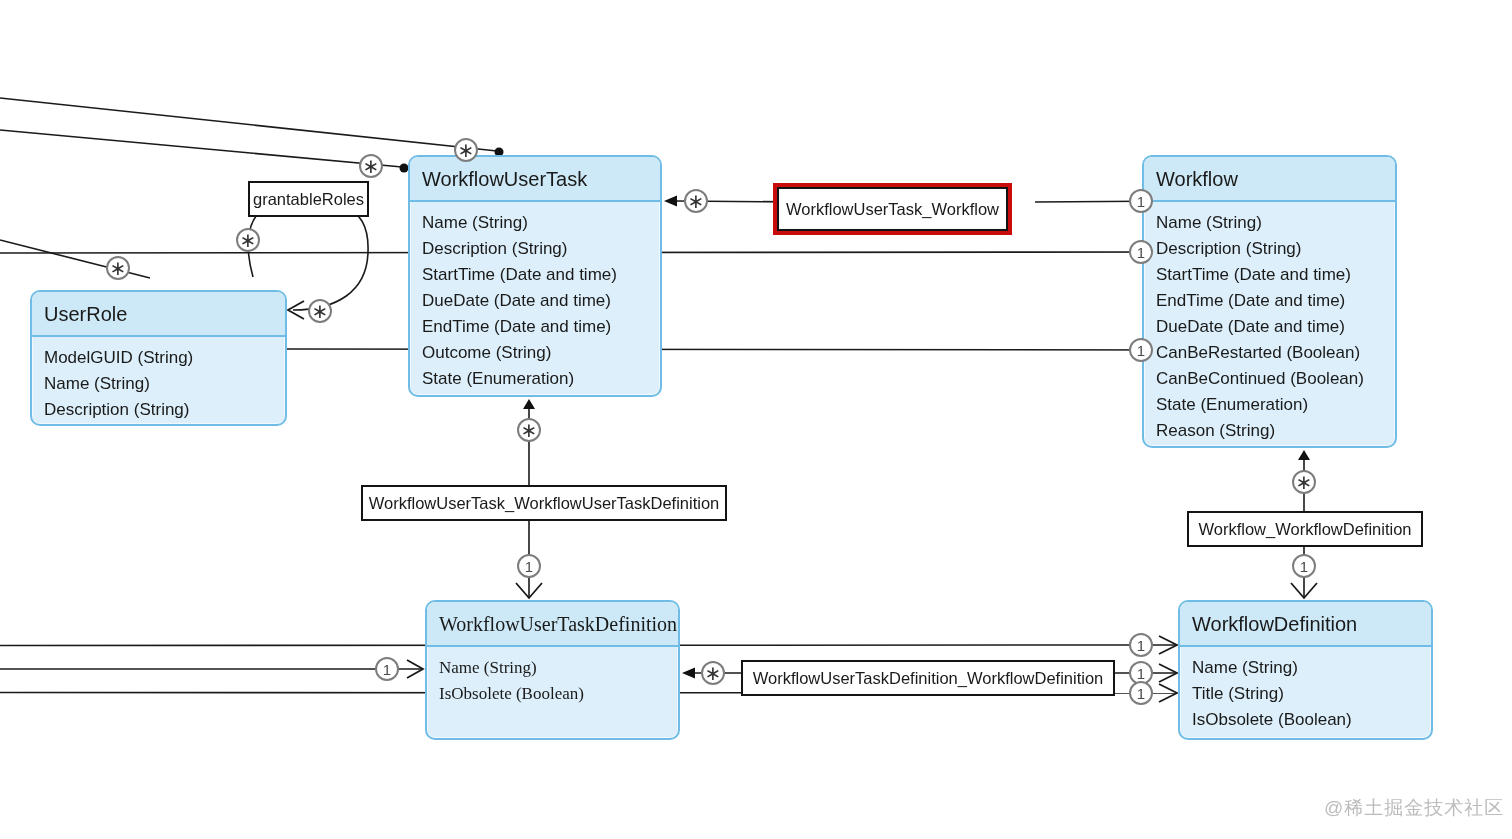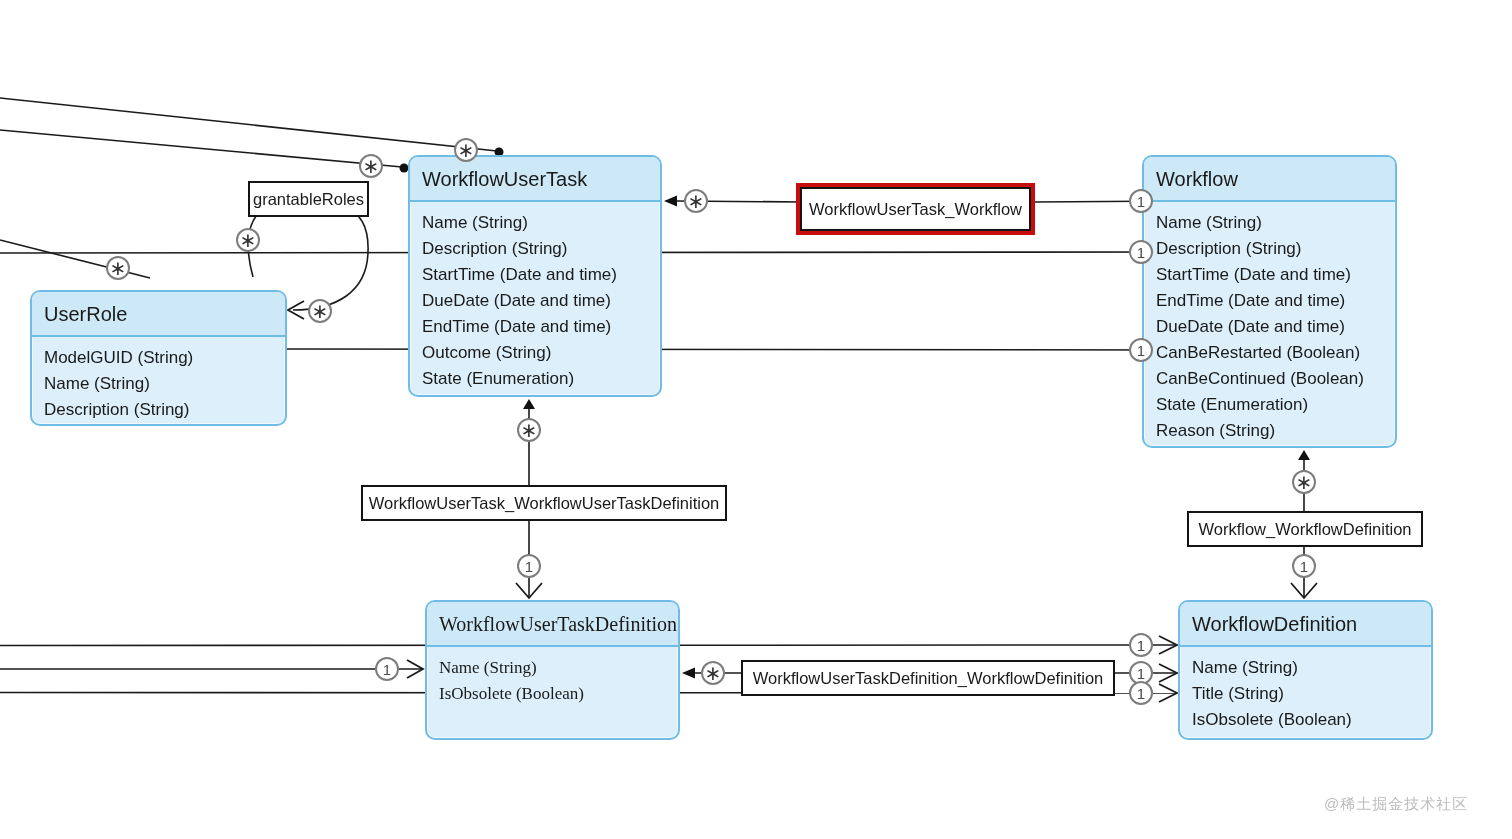--- a/index.html
+++ b/index.html
@@ -34,21 +34,21 @@
     position:absolute; z-index:4; box-sizing:border-box;
     width:24px; height:24px; border-radius:50%;
     background:#ffffff; border:2px solid #7d7d7d;
     display:flex; align-items:center; justify-content:center;
     font-size:15px; color:#4a4a4a;
   }
   .mult.many { font-size:20px; color:#333; padding-bottom:1px; }
 
   .watermark {
     position:absolute; z-index:5; left:1324px; top:795px;
-    font-size:15px; color:#bcbcbc; letter-spacing:1px; white-space:nowrap;
+    font-size:19px; color:#bcbcbc; letter-spacing:1px; white-space:nowrap;
   }
 </style>
 </head>
 <body>
 
 <div id="canvas">
 
   <svg class="wires" width="1512" height="839" viewBox="0 0 1512 839" fill="none" stroke="#1a1a1a" stroke-width="1.6">
 
     <line x1="0" y1="98" x2="497" y2="151"></line>
@@ -144,21 +144,21 @@
     <div class="entity-header">WorkflowDefinition</div>
     <div class="entity-body">
       <div class="attr">Name (String)</div>
       <div class="attr">Title (String)</div>
       <div class="attr">IsObsolete (Boolean)</div>
     </div>
   </div>
 
   <div class="rel-label" style="left:248px; top:181px; width:121px; height:28px;">grantableRoles</div>
 
-  <div class="rel-label highlight" style="left:800px; top:187px; width:231px; height:44px;text-align:center;">WorkflowUserTask_Workflow</div>
+  <div class="rel-label highlight" style="left:777px; top:187px; width:231px; height:44px;text-align:center;">WorkflowUserTask_Workflow</div>
 
   <div class="rel-label" style="left:361px; top:485px; width:366px; height:28px;">WorkflowUserTask_WorkflowUserTaskDefinition</div>
 
   <div class="rel-label" style="left:1187px; top:511px; width:236px; height:28px;">Workflow_WorkflowDefinition</div>
 
   <div class="rel-label" style="left:741px; top:660px; width:374px; height:28px;">WorkflowUserTaskDefinition_WorkflowDefinition</div>
 
   <div class="mult many" style="left:359px; top:154px;">∗</div>
   <div class="mult many" style="left:454px; top:138px;">∗</div>
   <div class="mult many" style="left:106px; top:256px;">∗</div>

